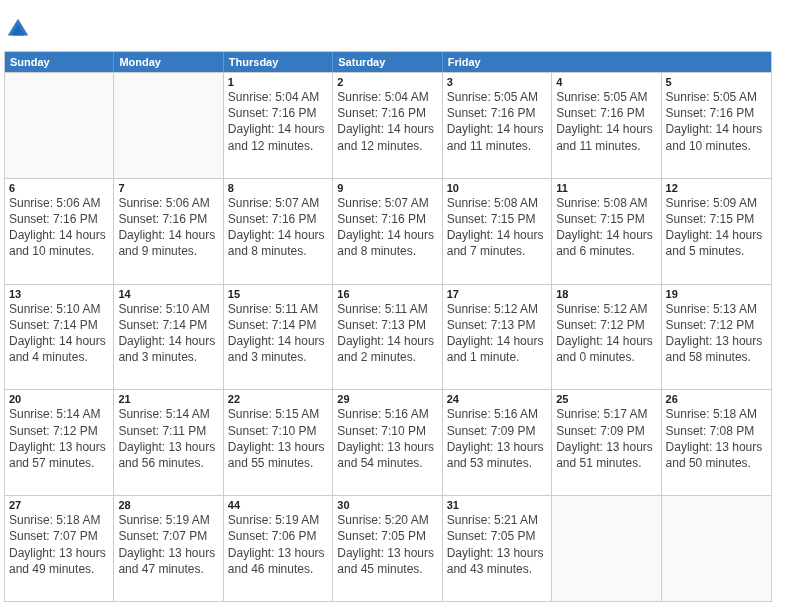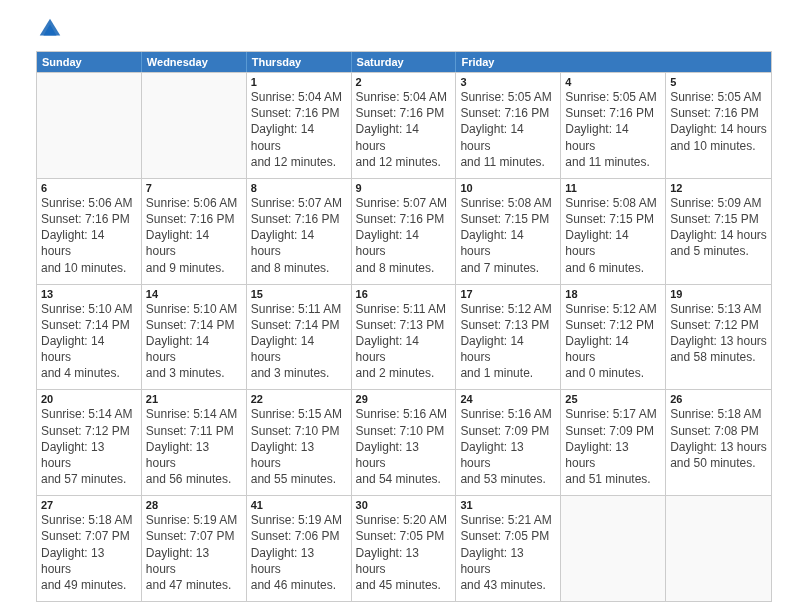--- a/index.html
+++ b/index.html
@@ -6,21 +6,21 @@
     body {
       font-family: Arial, sans-serif;
       background: #fff;
       width: 792px;
       height: 612px;
       overflow: hidden;
     }
     .page {
       width: 792px;
       height: 612px;
-      padding: 15px 20px 10px 36px;
+      padding: 15px 20px 10px 4px;
       display: flex;
       flex-direction: column;
     }
     .header {
       display: flex;
       justify-content: space-between;
       align-items: flex-start;
       margin-bottom: 8px;
     }
     .logo {
@@ -132,21 +132,21 @@
     </div>
     <div class="title-block">
       <div class="main-title"></div>
       <div class="subtitle"></div>
     </div>
   </div>
 
   <div class="calendar">
     <div class="cal-header">
     <div class="cal-header-cell">Sunday</div>
-        <div class="cal-header-cell">Wednesday</div>
+        <div class="cal-header-cell">Monday</div>
         <div class="cal-header-cell">Thursday</div>
         <div class="cal-header-cell">Saturday</div>
         <div class="cal-header-cell">Friday</div>
       </div>
     <div class="cal-body">
     <div class="cal-row">
           <div class="cal-cell empty"></div>
           <div class="cal-cell empty"></div>
           <div class="cal-cell">
             <span class="day-num">1</span>
@@ -262,21 +262,21 @@
         <div class="cal-row">
           <div class="cal-cell">
             <span class="day-num">27</span>
             <div class="cell-info">Sunrise: 5:18 AM<br>Sunset: 7:07 PM<br>Daylight: 13 hours<br>and 49 minutes.</div>
           </div>
           <div class="cal-cell">
             <span class="day-num">28</span>
             <div class="cell-info">Sunrise: 5:19 AM<br>Sunset: 7:07 PM<br>Daylight: 13 hours<br>and 47 minutes.</div>
           </div>
           <div class="cal-cell">
-            <span class="day-num">41</span>
+            <span class="day-num">44</span>
             <div class="cell-info">Sunrise: 5:19 AM<br>Sunset: 7:06 PM<br>Daylight: 13 hours<br>and 46 minutes.</div>
           </div>
           <div class="cal-cell">
             <span class="day-num">30</span>
             <div class="cell-info">Sunrise: 5:20 AM<br>Sunset: 7:05 PM<br>Daylight: 13 hours<br>and 45 minutes.</div>
           </div>
           <div class="cal-cell">
             <span class="day-num">31</span>
             <div class="cell-info">Sunrise: 5:21 AM<br>Sunset: 7:05 PM<br>Daylight: 13 hours<br>and 43 minutes.</div>
           </div>

